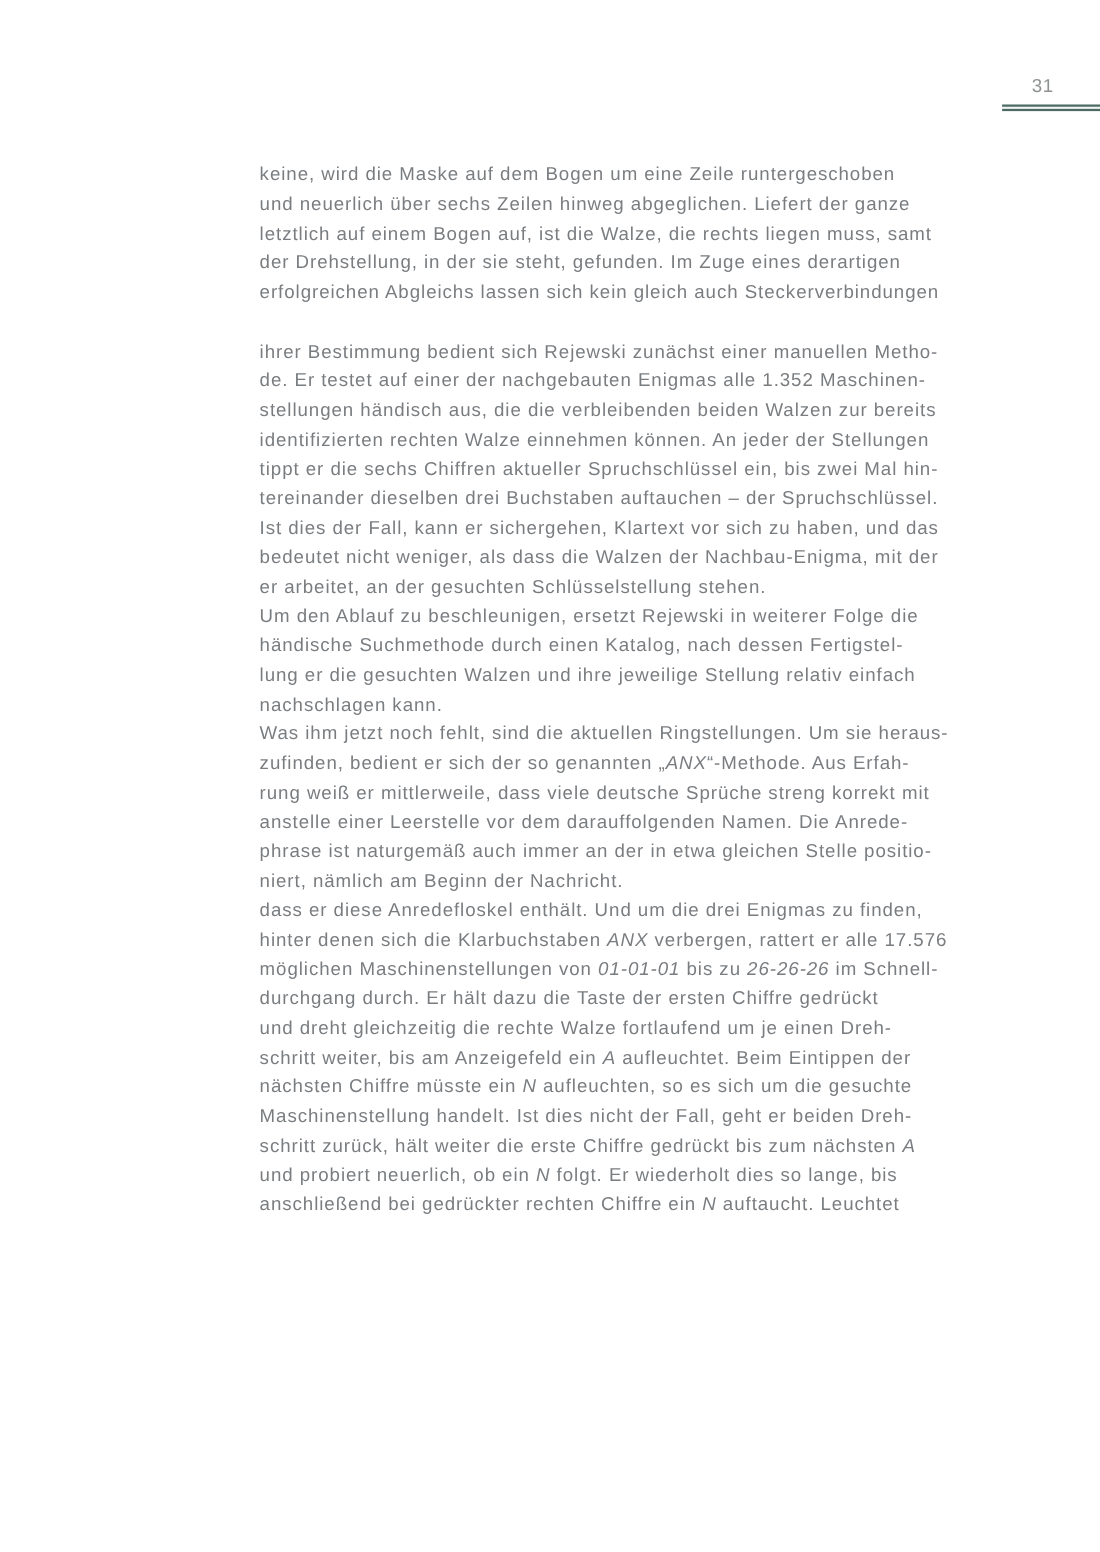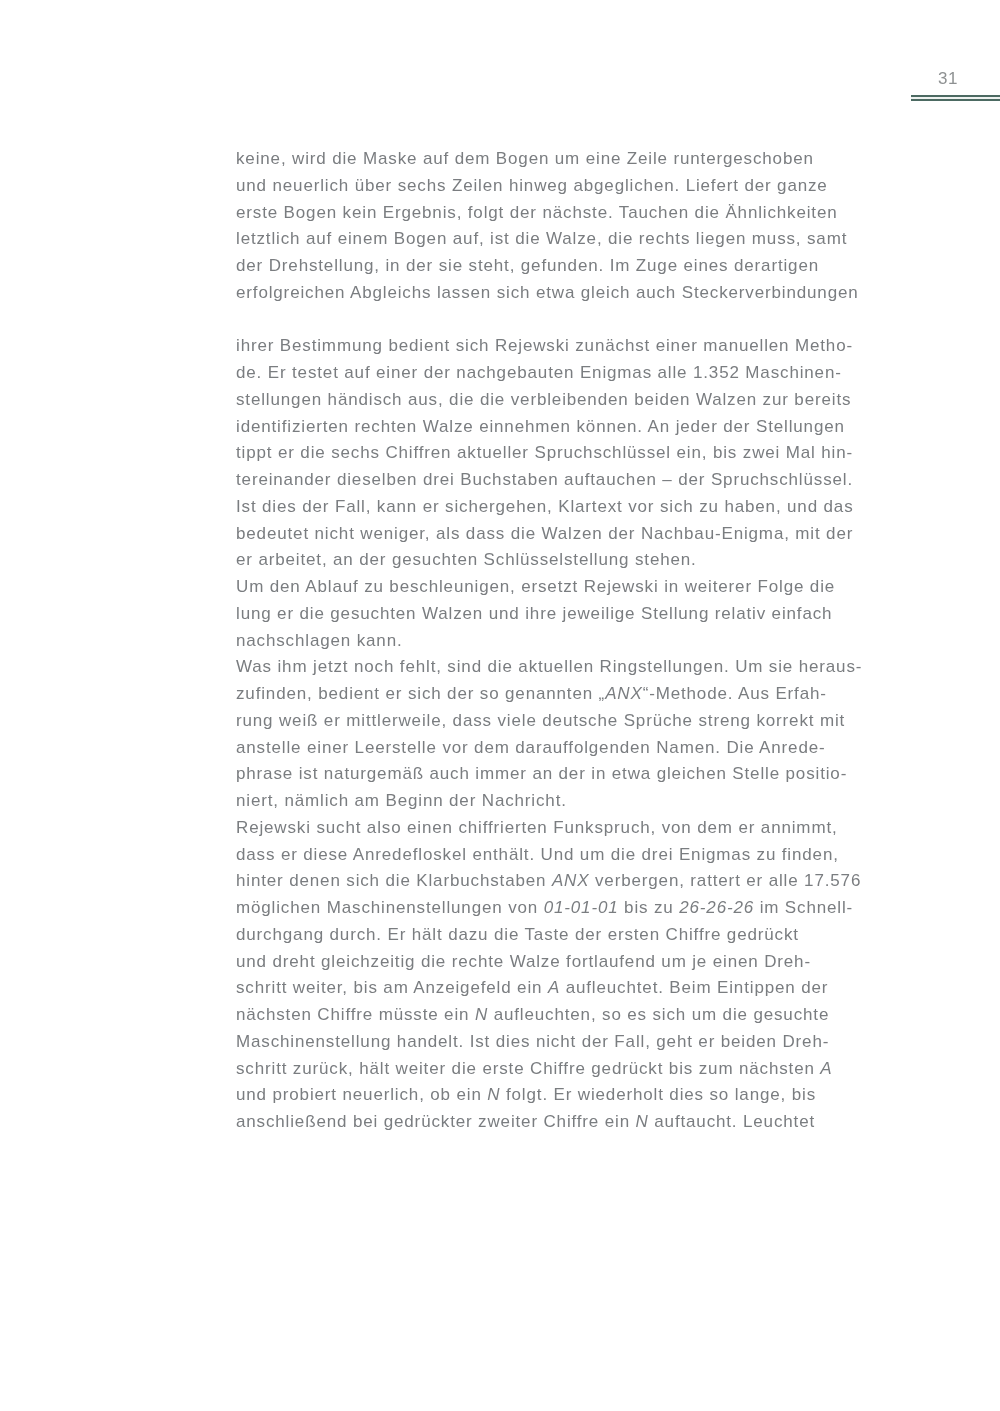--- a/index.html
+++ b/index.html
@@ -68,51 +68,50 @@
 </head>
 <body>
 
 <div class="page">
   <div class="page-number">31</div>
   <div class="header-rule"></div>
   <div class="text-block">
       <div class="paragraph">
         <div class="line"><span>keine, wird die Maske auf dem Bogen um eine Zeile runtergeschoben</span></div>
         <div class="line"><span>und neuerlich über sechs Zeilen hinweg abgeglichen. Liefert der ganze</span></div>
-        <div class="line"><span>erste Bogen kein Ergebnis, folgt der nächste. Tauchen die Ähnlichkeiten</span></div>
         <div class="line"><span>letztlich auf einem Bogen auf, ist die Walze, die rechts liegen muss, samt</span></div>
         <div class="line"><span>der Drehstellung, in der sie steht, gefunden. Im Zuge eines derartigen</span></div>
-        <div class="line"><span>erfolgreichen Abgleichs lassen sich etwa gleich auch Steckerverbindungen</span></div>
+        <div class="line"><span>erfolgreichen Abgleichs lassen sich kein gleich auch Steckerverbindungen</span></div>
       </div>
       <div class="paragraph">
         <div class="line"><span>ihrer Bestimmung bedient sich Rejewski zunächst einer manuellen Metho-</span></div>
         <div class="line"><span>de. Er testet auf einer der nachgebauten Enigmas alle 1.352 Maschinen-</span></div>
         <div class="line"><span>stellungen händisch aus, die die verbleibenden beiden Walzen zur bereits</span></div>
         <div class="line"><span>identifizierten rechten Walze einnehmen können. An jeder der Stellungen</span></div>
         <div class="line"><span>tippt er die sechs Chiffren aktueller Spruchschlüssel ein, bis zwei Mal hin-</span></div>
         <div class="line"><span>tereinander dieselben drei Buchstaben auftauchen – der Spruchschlüssel.</span></div>
         <div class="line"><span>Ist dies der Fall, kann er sichergehen, Klartext vor sich zu haben, und das</span></div>
         <div class="line"><span>bedeutet nicht weniger, als dass die Walzen der Nachbau-Enigma, mit der</span></div>
         <div class="line"><span>er arbeitet, an der gesuchten Schlüsselstellung stehen.</span></div>
         <div class="line"><span>Um den Ablauf zu beschleunigen, ersetzt Rejewski in weiterer Folge die</span></div>
+        <div class="line"><span>händische Suchmethode durch einen Katalog, nach dessen Fertigstel-</span></div>
         <div class="line"><span>lung er die gesuchten Walzen und ihre jeweilige Stellung relativ einfach</span></div>
         <div class="line"><span>nachschlagen kann.</span></div>
         <div class="line"><span>Was ihm jetzt noch fehlt, sind die aktuellen Ringstellungen. Um sie heraus-</span></div>
         <div class="line"><span>zufinden, bedient er sich der so genannten „</span><span class="it">ANX</span><span>“-Methode. Aus Erfah-</span></div>
         <div class="line"><span>rung weiß er mittlerweile, dass viele deutsche Sprüche streng korrekt mit</span></div>
         <div class="line"><span>anstelle einer Leerstelle vor dem darauffolgenden Namen. Die Anrede-</span></div>
         <div class="line"><span>phrase ist naturgemäß auch immer an der in etwa gleichen Stelle positio-</span></div>
         <div class="line"><span>niert, nämlich am Beginn der Nachricht.</span></div>
-        <div class="line"><span>Rejewski sucht also einen chiffrierten Funkspruch, von dem er annimmt,</span></div>
         <div class="line"><span>dass er diese Anredefloskel enthält. Und um die drei Enigmas zu finden,</span></div>
         <div class="line"><span>hinter denen sich die Klarbuchstaben </span><span class="it">ANX</span><span> verbergen, rattert er alle 17.576</span></div>
         <div class="line"><span>möglichen Maschinenstellungen von </span><span class="it">01-01-01</span><span> bis zu </span><span class="it">26-26-26</span><span> im Schnell-</span></div>
         <div class="line"><span>durchgang durch. Er hält dazu die Taste der ersten Chiffre gedrückt</span></div>
         <div class="line"><span>und dreht gleichzeitig die rechte Walze fortlaufend um je einen Dreh-</span></div>
         <div class="line"><span>schritt weiter, bis am Anzeigefeld ein </span><span class="it">A</span><span> aufleuchtet. Beim Eintippen der</span></div>
         <div class="line"><span>nächsten Chiffre müsste ein </span><span class="it">N</span><span> aufleuchten, so es sich um die gesuchte</span></div>
         <div class="line"><span>Maschinenstellung handelt. Ist dies nicht der Fall, geht er beiden Dreh-</span></div>
         <div class="line"><span>schritt zurück, hält weiter die erste Chiffre gedrückt bis zum nächsten </span><span class="it">A</span></div>
         <div class="line"><span>und probiert neuerlich, ob ein </span><span class="it">N</span><span> folgt. Er wiederholt dies so lange, bis</span></div>
-        <div class="line"><span>anschließend bei gedrückter zweiter Chiffre ein </span><span class="it">N</span><span> auftaucht. Leuchtet</span></div>
+        <div class="line"><span>anschließend bei gedrückter rechten Chiffre ein </span><span class="it">N</span><span> auftaucht. Leuchtet</span></div>
       </div>
     </div>
 </div>
 
 </body></html>

